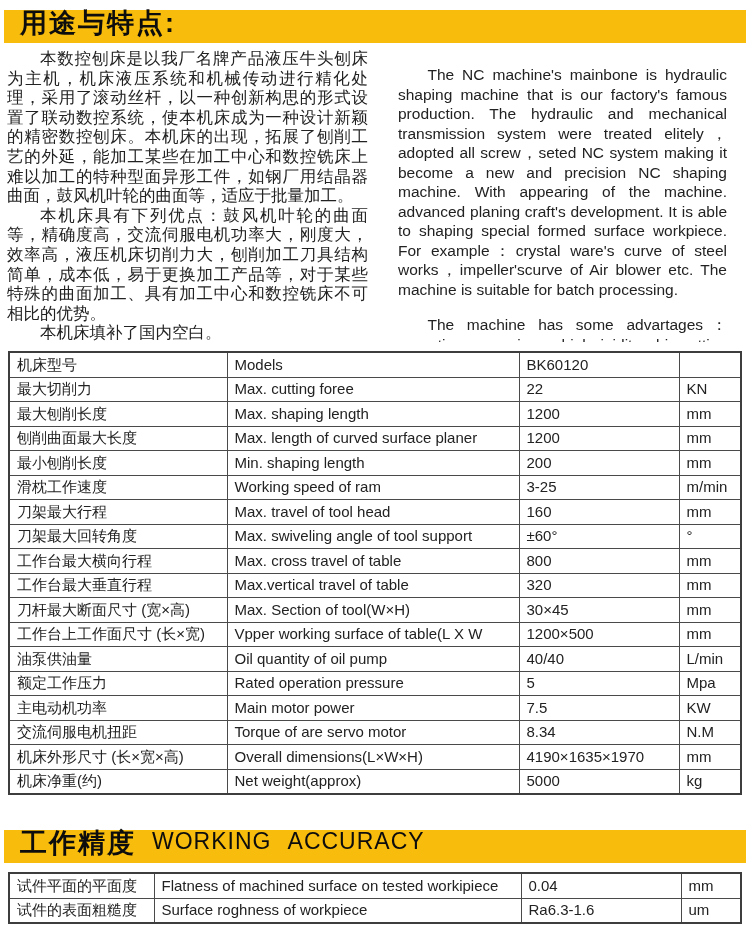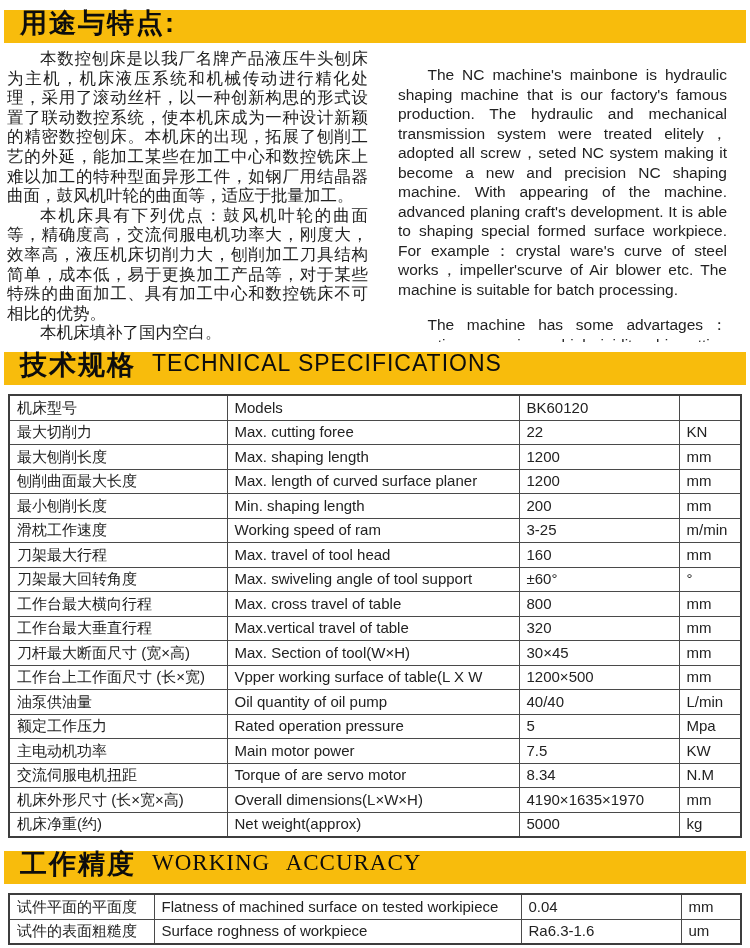--- a/index.html
+++ b/index.html
@@ -76,21 +76,21 @@
     font-size:15px;
     color:#222;
     padding:1px 6px 1px 7px;
     height:21.5px;
     overflow:hidden;
     white-space:nowrap;
     line-height:1.2;
   }
   table.spec{border:2px solid #3d3d3d;}
   .mt-band2{margin-top:10px;}
-  .mt-band3{margin-top:13px;font-family:Liberation Serif, serif;}
+  .mt-band3{margin-top:35px;}
 </style>
 </head>
 <body>
 
 <div class="page">
 
   <div class="band">
     <span class="band-zh">用途与特点:</span>
   </div>
 
@@ -99,24 +99,20 @@
       <p>本数控刨床是以我厂名牌产品液压牛头刨床为主机，机床液压系统和机械传动进行精化处理，采用了滚动丝杆，以一种创新构思的形式设置了联动数控系统，使本机床成为一种设计新颖的精密数控刨床。本机床的出现，拓展了刨削工艺的外延，能加工某些在加工中心和数控铣床上难以加工的特种型面异形工件，如钢厂用结晶器曲面，鼓风机叶轮的曲面等，适应于批量加工。</p>
       <p>本机床具有下列优点：鼓风机叶轮的曲面等，精确度高，交流伺服电机功率大，刚度大，效率高，液压机床切削力大，刨削加工刀具结构简单，成本低，易于更换加工产品等，对于某些特殊的曲面加工、具有加工中心和数控铣床不可相比的优势。</p>
       <p>本机床填补了国内空白。</p>
     </div>
     <div class="col en">
       <p>The NC machine's mainbone is hydraulic shaping machine that is our factory's famous production.  The hydraulic and mechanical transmission system were treated elitely，adopted all screw，seted NC system making it become a new and precision NC shaping machine.  With appearing of the machine.  advanced planing craft's development. It is able to shaping special formed surface workpiece.  For example：crystal ware's curve of steel works，impeller'scurve of Air blower etc. The machine is suitable for batch processing.</p>
       <p>The machine has some advartages：operating conveniece，high rigidity，big cutting force，high efficiency，structure brie~ness of planer tool, low cost, Insteading workpiece easily etc.  It exceeded NC mllling machine and machine centres at some way.</p>
     </div>
   </div>
 
-  <div class="band mt-band2">
-    <span class="band-zh">技术规格</span>
-    <span class="band-en">TECHNICAL SPECIFICATIONS</span>
-  </div>
 
   <table class="spec">
     <colgroup>
       <col style="width:218px">
         <col style="width:292px">
         <col style="width:160px">
         <col style="width:62px">
     </colgroup>
     <tbody id="specs-body">
         <tr>

